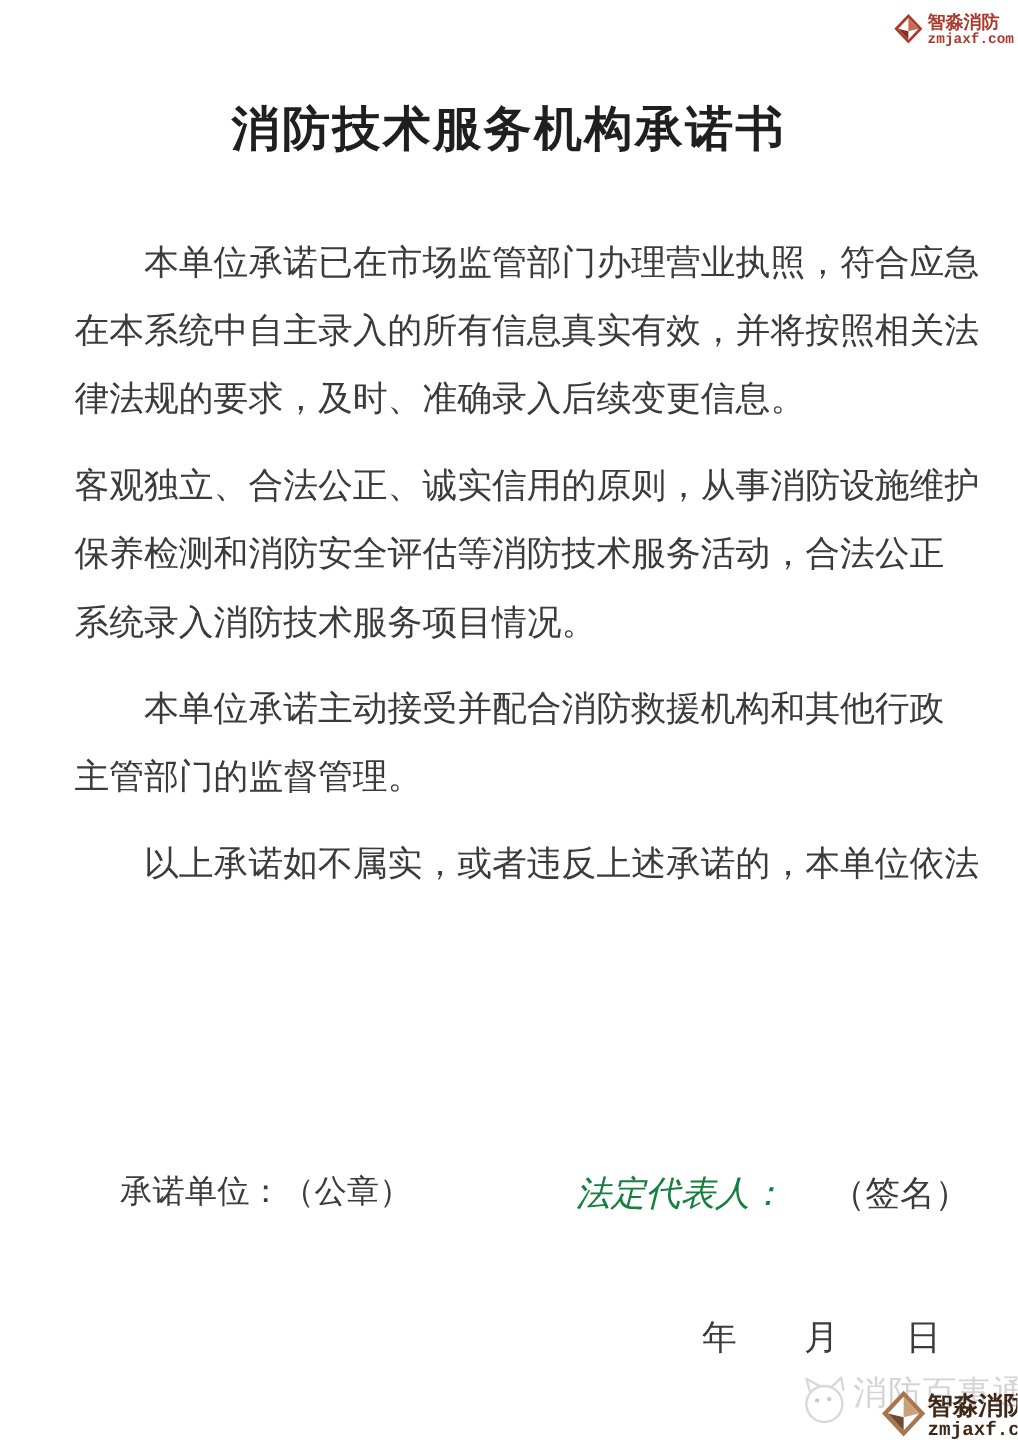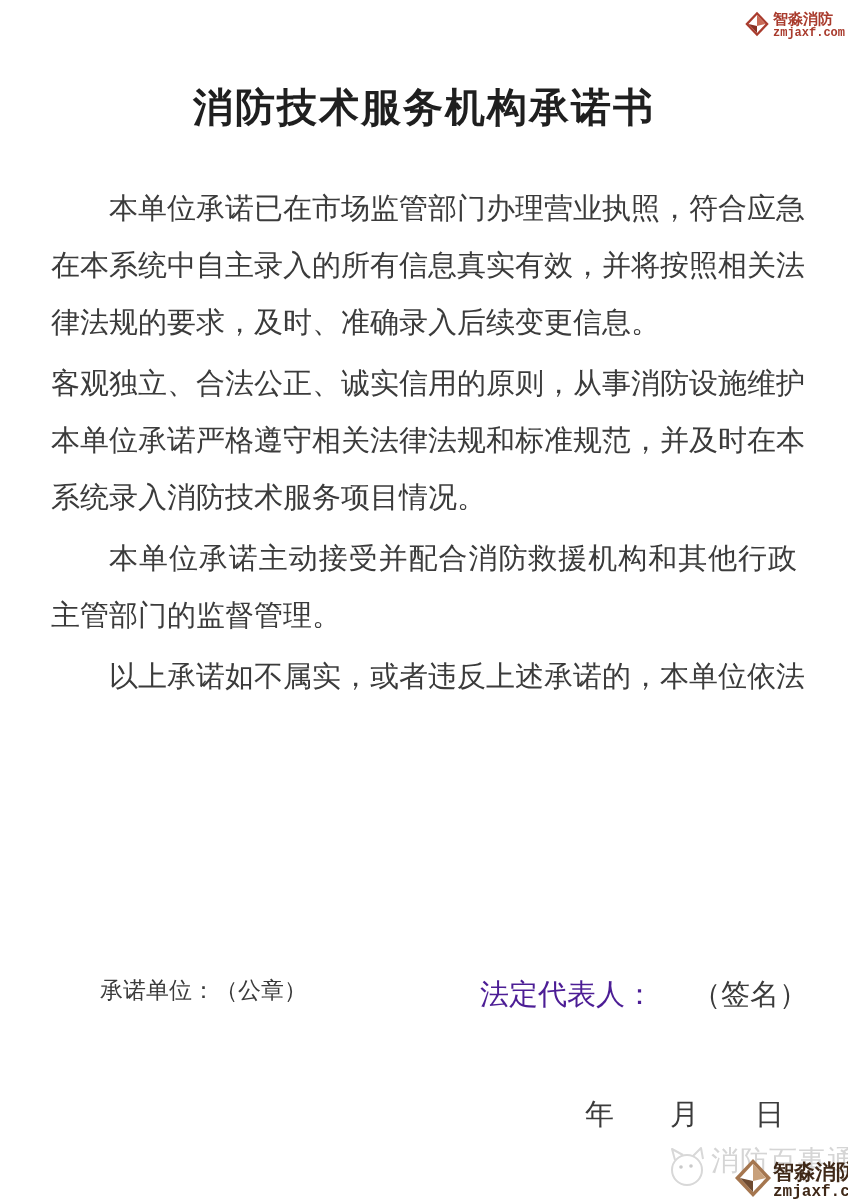--- a/index.html
+++ b/index.html
@@ -19,35 +19,35 @@
     font-weight:700;
     font-size:40px;
     letter-spacing:2px;
     color:#1f1f1f;
   }
   .doc-body {
     position:absolute;
     top:176px; left:47px; width:754px;
     color:#3b3b3b;
   }
-  .para { margin:4px; }
+  .para { margin:15px; }
   .line {
     height:57px;
     line-height:57px;
     font-size:29px;
     text-align:justify;
     text-align-last:justify;
     white-space:nowrap;
     color:#3b3b3b;
   }
   .line.first { text-indent:2em; }
   .line.last  { text-align-last:left; }
   .sig-row { position:absolute; top:975px; left:0; width:848px; height:40px; }
-  .sig-unit      { position:absolute; left:100px; top:0; font-size:23px; color:#3b3b3b; }
-  .sig-rep       { position:absolute; left:480px; top:0; font-size:29px; color:#4c1d95; }
+  .sig-unit      { position:absolute; left:100px; top:0; font-size:27px; color:#3b3b3b; }
+  .sig-rep       { position:absolute; left:480px; top:0; font-size:29px; color:#15803d;font-style:italic; }
   .sig-sign      { position:absolute; left:692px; top:0; font-size:29px; color:#3b3b3b; }
   .date-row { position:absolute; top:1095px; left:0; width:848px; height:40px; }
   .date-year  { position:absolute; left:585px; top:0; font-size:29px; color:#3b3b3b; }
   .date-month { position:absolute; left:670px; top:0; font-size:29px; color:#3b3b3b; }
   .date-day   { position:absolute; left:755px; top:0; font-size:29px; color:#3b3b3b; }
   
   .wm-cat { position:absolute; left:663px; top:1144px; width:48px; height:44px; }
   .wm-baishitong {
     position:absolute; left:711px; top:1144px;
     font-size:28px; line-height:34px;
@@ -96,21 +96,21 @@
   <div class="doc-title">消防技术服务机构承诺书</div>
 
   <div class="doc-body">
     <div class="para">
       <div class="line first">本单位承诺已在市场监管部门办理营业执照，符合应急</div>
       <div class="line">在本系统中自主录入的所有信息真实有效，并将按照相关法</div>
       <div class="line last">律法规的要求，及时、准确录入后续变更信息。</div>
     </div>
     <div class="para">
       <div class="line">客观独立、合法公正、诚实信用的原则，从事消防设施维护</div>
-      <div class="line">本单位承诺严格遵守相关法律法规和标准规范，并及时在本</div>
+      <div class="line">保养检测和消防安全评估等消防技术服务活动，合法公正</div>
       <div class="line last">系统录入消防技术服务项目情况。</div>
     </div>
     <div class="para">
       <div class="line first">本单位承诺主动接受并配合消防救援机构和其他行政</div>
       <div class="line last">主管部门的监督管理。</div>
     </div>
     <div class="para">
       <div class="line first">以上承诺如不属实，或者违反上述承诺的，本单位依法</div>
     </div>
   </div>

